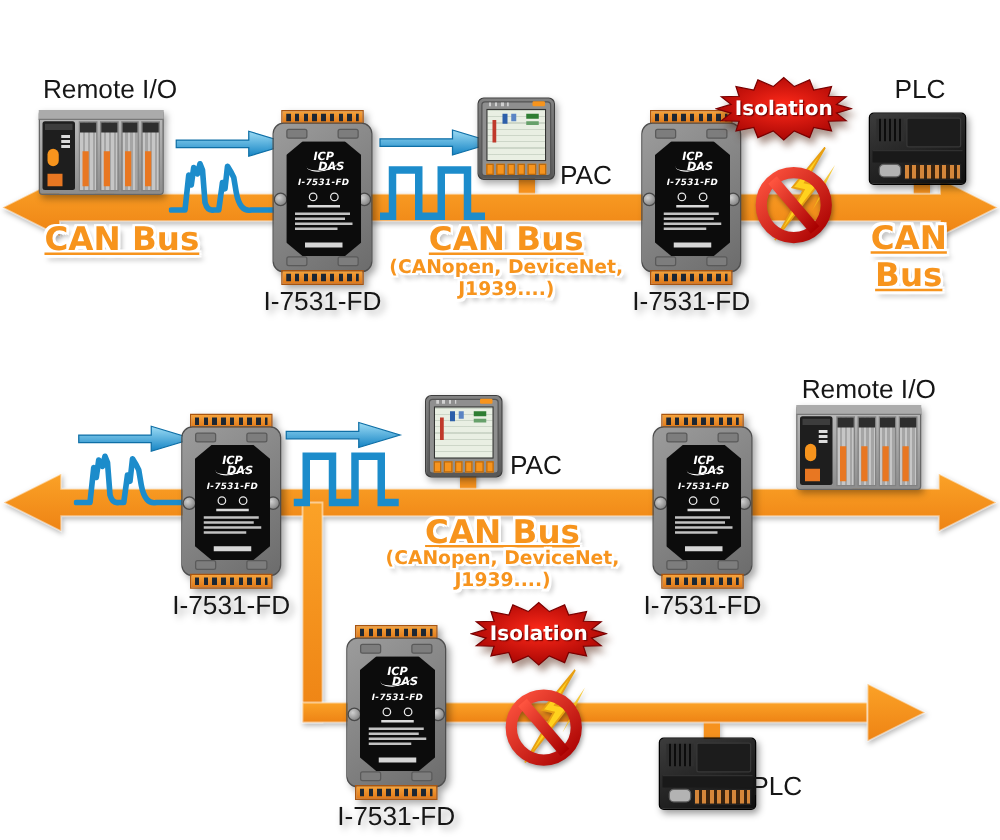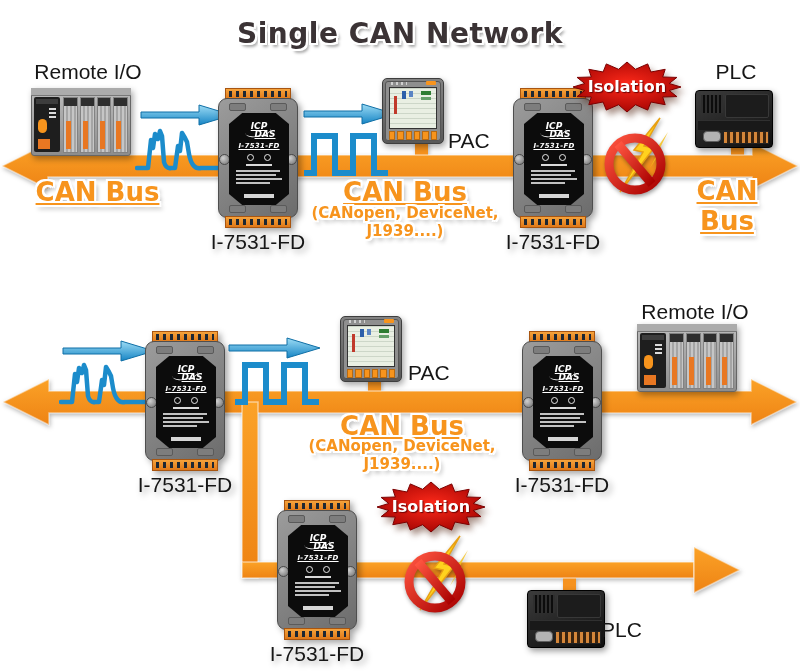--- a/index.html
+++ b/index.html
@@ -28,21 +28,21 @@
   .module .term .dots{margin:2px 3px 0;height:6px;
     background:repeating-linear-gradient(90deg,#1d2733 0 3.5px,rgba(0,0,0,0) 3.5px 7px);}
   .module .body{position:absolute;top:10px;left:0;width:80px;height:120px;box-sizing:border-box;
     background:linear-gradient(140deg,#9c9c9c,#6c6c6c);border:1px solid #4e4e4e;border-radius:9px;}
   .module .vent{position:absolute;width:15px;height:6px;background:#7d7d7d;
     border:1px solid #5a5a5a;border-radius:2px;}
   .module .screw{position:absolute;width:9px;height:9px;border-radius:50%;top:55px;
     background:radial-gradient(circle at 35% 35%,#cfcfcf,#6f6f6f);border:1px solid #494949;}
   .module .face{position:absolute;left:10px;top:14px;width:60px;height:92px;background:#0c0c0c;
     clip-path:polygon(22% 0,78% 0,100% 12%,100% 88%,78% 100%,22% 100%,0 88%,0 12%);
-    color:#fff;text-align:center;text-decoration:underline;}
+    color:#fff;text-align:center;}
   .module .logo{margin-top:9px;font:italic bold 9px/8px "DejaVu Sans",sans-serif;position:relative;}
   .module .logo .l2{display:block;margin-left:12px;}
   .module .logo .swoosh{position:absolute;left:16px;top:3px;width:26px;height:11px;
     border-bottom:1.5px solid #fff;border-radius:0 0 60% 60%;transform:rotate(-10deg);}
   .module .model{margin-top:4px;font:italic bold 7px "DejaVu Sans",sans-serif;letter-spacing:.3px;}
   .module .leds{margin-top:4px;display:flex;justify-content:center;gap:10px;}
   .module .led{width:5px;height:5px;border:1px solid #e8e8e8;border-radius:50%;}
   .module .subbar{margin:3px auto 0;width:26px;height:2px;background:rgba(255,255,255,.85);}
   .module .feat{margin:4px 7px 0;text-align:left;}
   .module .feat i{display:block;height:1.5px;background:rgba(255,255,255,.75);margin-bottom:2.5px;}
@@ -150,21 +150,20 @@
 
     <path d="M3,402 L49,379 L49,391 L751,391 L751,379 L797,402 L751,425 L751,413 L49,413 L49,425 Z" fill="url(#gradOrange)" stroke="#ffffff" stroke-opacity=".5" stroke-width="1.5"></path>
 
     <g fill="url(#gradOrange)" stroke="#ffffff" stroke-opacity=".5" stroke-width="1.5">
       <path d="M242,402 h16 v176 h-16 Z"></path>
       <path d="M242,562 h452 v16 h-452 Z"></path>
       <path d="M694,547 L740,570 L694,593 Z"></path>
     </g>
   </svg>
 
-  <div class="abs page-title">Single CAN Network</div>
 
   <div class="abs" style="left:31px;top:88px">
   <div class="rio abs" style="left:0;top:0">
     <div class="chassis"></div>
     <div class="topbar"></div>
     <div class="cpu">
       <div class="cap"></div>
       <div class="led"></div>
       <div class="btn"></div>
       <div class="conn"></div>

